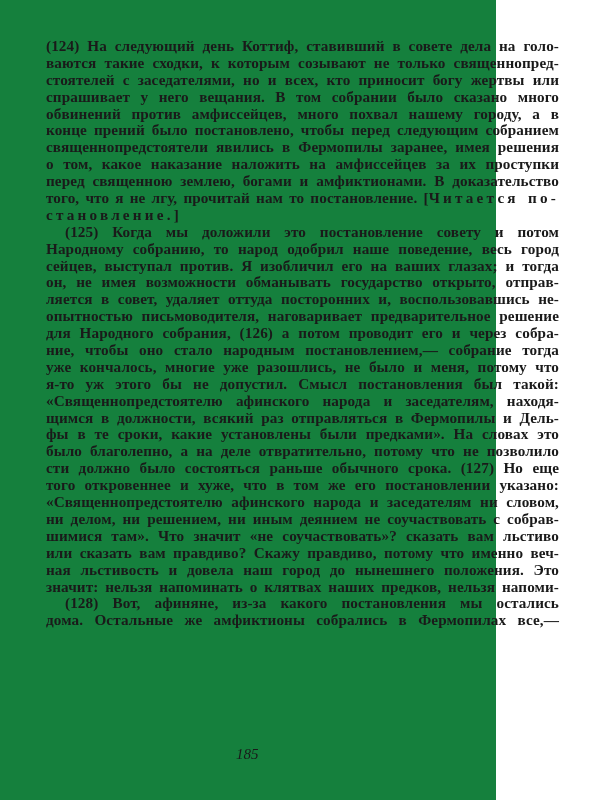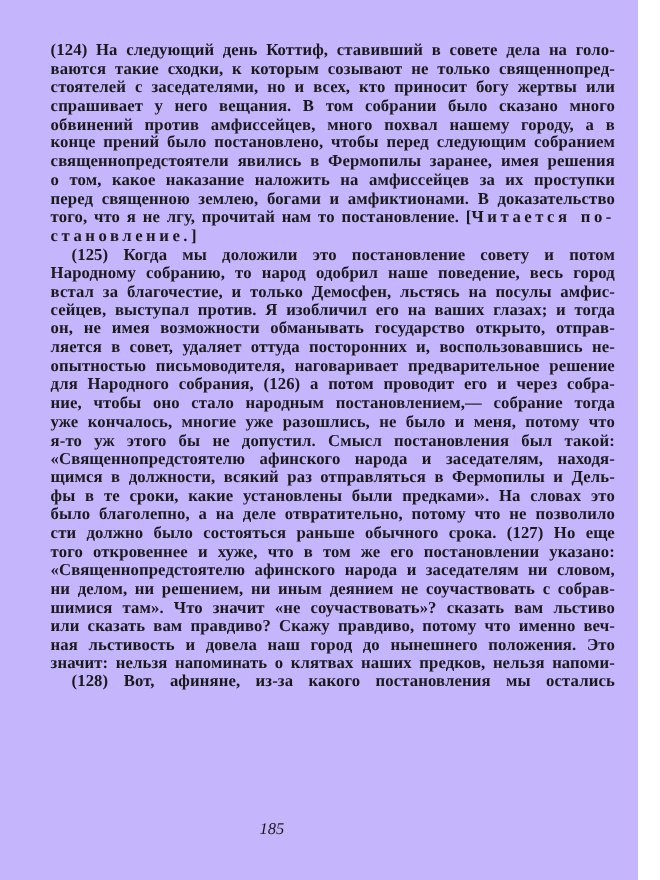--- a/index.html
+++ b/index.html
@@ -10,23 +10,23 @@
   body {
     width: 600px;
     height: 800px;
     position: relative;
     overflow: hidden;
   }
   .page {
     position: absolute;
     left: 0;
     top: 0;
-    width: 580px;
+    width: 496px;
     height: 800px;
-    background: #c4b5fd;
+    background: #15803d;
   }
   .text-block {
     position: absolute;
     left: 46px;
     top: 38px;
     width: 513px;
     font-family: "Liberation Serif", "DejaVu Serif", serif;
     font-size: 15.2px;
     font-weight: bold;
     color: #1a1a1a;
@@ -80,21 +80,20 @@
         <span>того, что я не лгу, прочитай нам то постановление. [</span><span class="spaced">Читается по-</span>
       </span>
       <span class="line last">
         <span class="spaced">становление.</span><span>]</span>
       </span>
     </div>
 
     <div>
       <span class="line indent">(125) Когда мы доложили это постановление совету и потом</span>
       <span class="line">Народному собранию, то народ одобрил наше поведение, весь город</span>
-      <span class="line">встал за благочестие, и только Демосфен, льстясь на посулы амфис-</span>
       <span class="line">сейцев, выступал против. Я изобличил его на ваших глазах; и тогда</span>
       <span class="line">он, не имея возможности обманывать государство открыто, отправ-</span>
       <span class="line">ляется в совет, удаляет оттуда посторонних и, воспользовавшись не-</span>
       <span class="line">опытностью письмоводителя, наговаривает предварительное решение</span>
       <span class="line">для Народного собрания, (126) а потом проводит его и через собра-</span>
       <span class="line">ние, чтобы оно стало народным постановлением,— собрание тогда</span>
       <span class="line">уже кончалось, многие уже разошлись, не было и меня, потому что</span>
       <span class="line">я-то уж этого бы не допустил. Смысл постановления был такой:</span>
       <span class="line">«Священнопредстоятелю афинского народа и заседателям, находя-</span>
       <span class="line">щимся в должности, всякий раз отправляться в Фермопилы и Дель-</span>
@@ -105,18 +104,19 @@
       <span class="line">«Священнопредстоятелю афинского народа и заседателям ни словом,</span>
       <span class="line">ни делом, ни решением, ни иным деянием не соучаствовать с собрав-</span>
       <span class="line">шимися там». Что значит «не соучаствовать»? сказать вам льстиво</span>
       <span class="line">или сказать вам правдиво? Скажу правдиво, потому что именно веч-</span>
       <span class="line">ная льстивость и довела наш город до нынешнего положения. Это</span>
       <span class="line">значит: нельзя напоминать о клятвах наших предков, нельзя напоми-</span>
     </div>
 
     <div>
       <span class="line indent">(128) Вот, афиняне, из-за какого постановления мы остались</span>
+      <span class="line">дома. Остальные же амфиктионы собрались в Фермопилах все,—</span>
     </div>
 
   </div>
 
   <div class="page-number">185</div>
 </div>
 
 </body></html>

